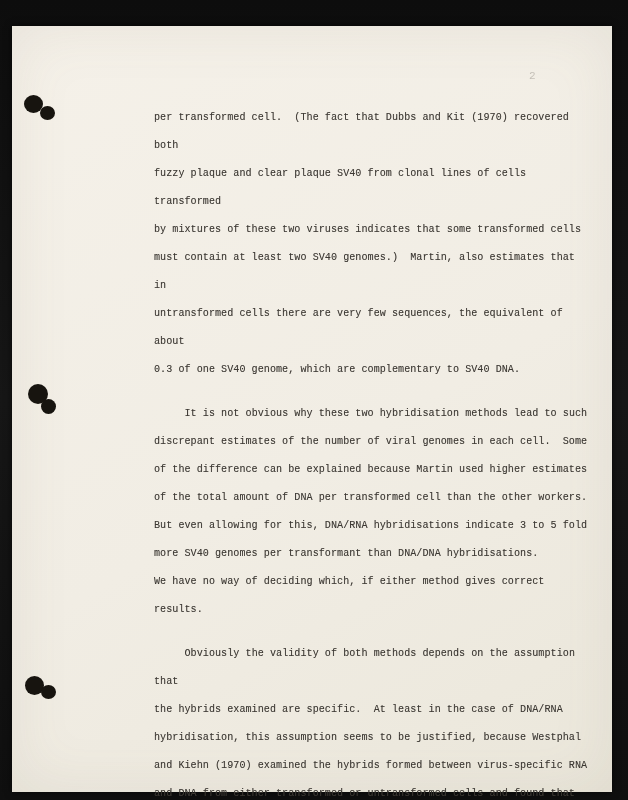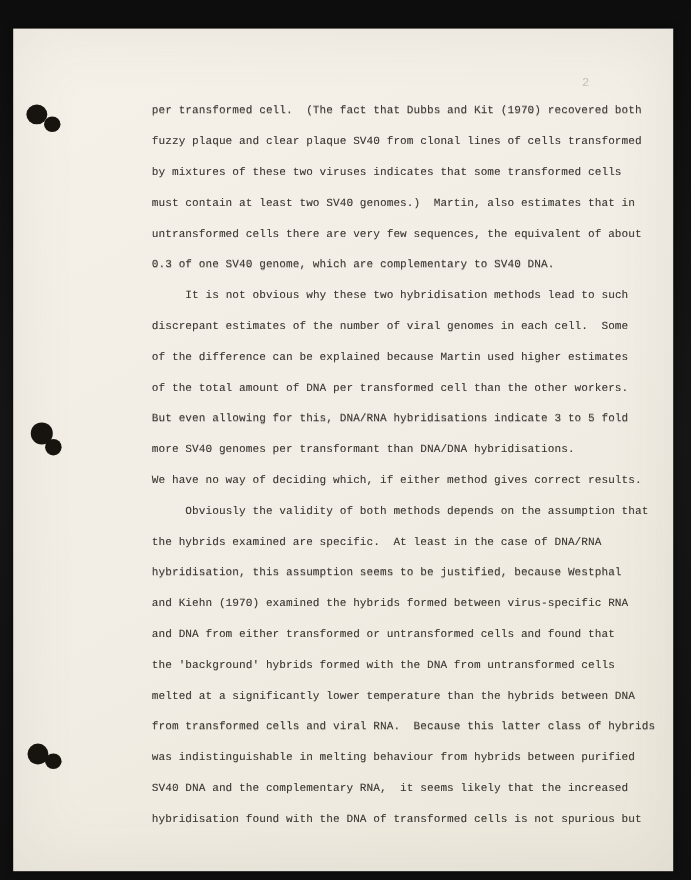--- a/index.html
+++ b/index.html
@@ -30,21 +30,21 @@
     position: absolute;
     left: 126px;
     top: 62px;
     width: 470px;
     color: #3c3833;
     font-size: 10px;
     line-height: 28px;
     letter-spacing: 0.1px;
   }
   .text-block p {
-    margin: 0;
+    margin: 16px;
     white-space: pre-wrap;
     text-shadow: 0.2px 0.2px 0 rgba(60,56,51,0.35);
   }
   .page-number {
     position: absolute;
     left: 517px;
     top: 44px;
     font-size: 11px;
     color: rgba(110,104,95,0.35);
   }

